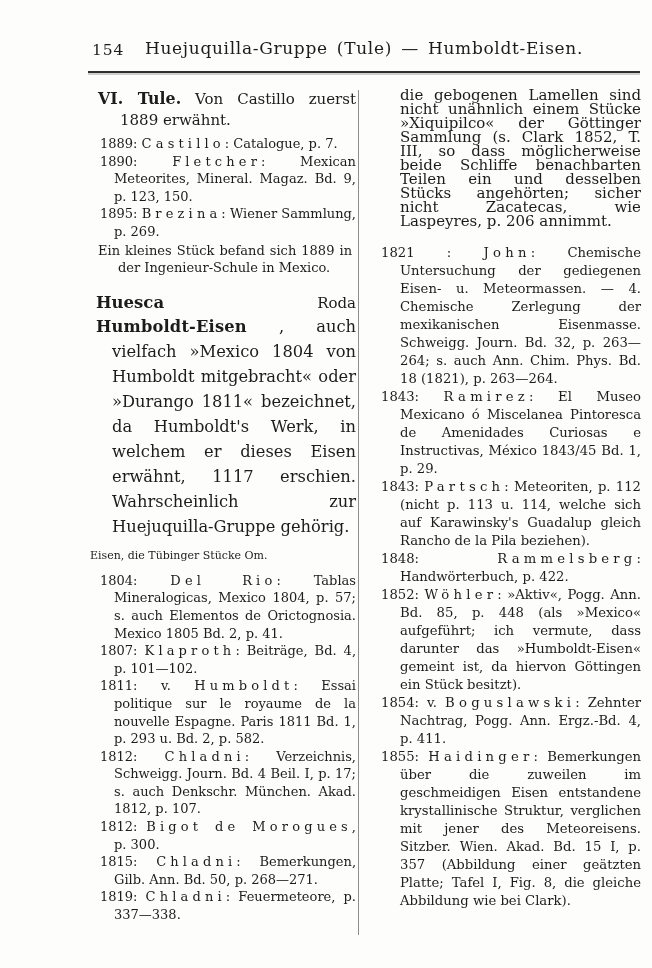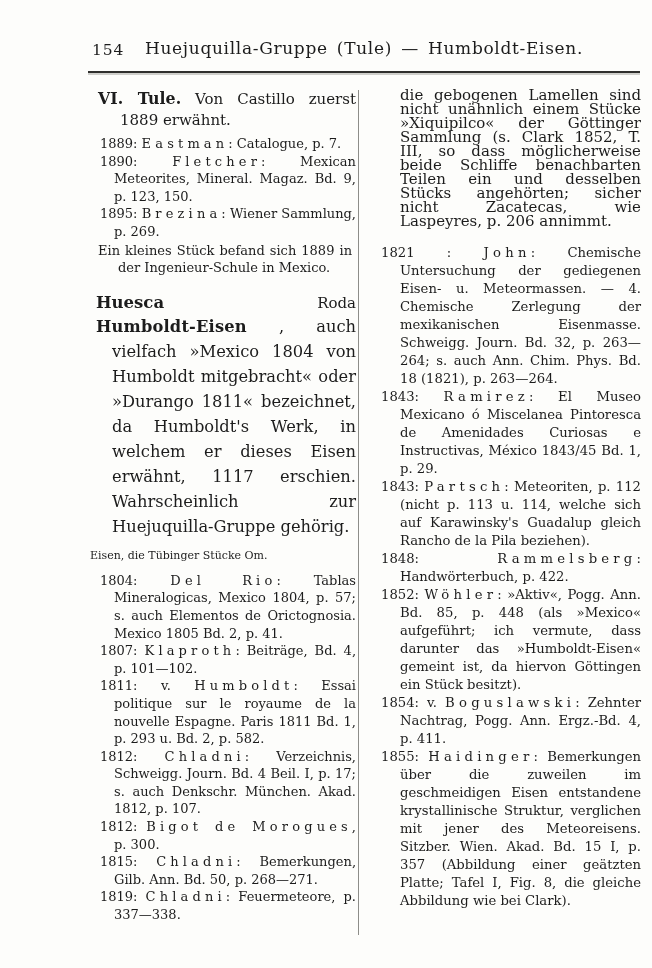--- a/index.html
+++ b/index.html
@@ -55,21 +55,21 @@
   <div class="headrule"></div>
 
   <div class="divider"></div>
 
   <div class="col col-left">
 
     <p class="vi-heading"><span class="bold">VI. Tule.</span><span> Von Castillo zuerst 1889 erwähnt.</span></p>
 
     <div>
 
-        <p class="bib"><span>1889</span><span>: </span><span></span><span class="ls">Eastman</span><span>:  </span><span>Catalogue, p. 7.</span></p>
+        <p class="bib"><span>1889</span><span>: </span><span></span><span class="ls">Castillo</span><span>:  </span><span>Catalogue, p. 7.</span></p>
 
         <p class="bib"><span>1890</span><span>: </span><span></span><span class="ls">Fletcher</span><span>: </span><span>Mexican Meteorites, Mineral. Magaz. Bd. 9, p. 123, 150.</span></p>
 
 
         <p class="bib"><span>1895</span><span>: </span><span></span><span class="ls">Brezina</span><span>: </span><span>Wiener Sammlung, p. 269.</span></p>
       </div>
 
     <p class="note">Ein kleines Stück befand sich 1889 in der Ingenieur-Schule in Mexico.</p>
 
     <div class="catchline">

